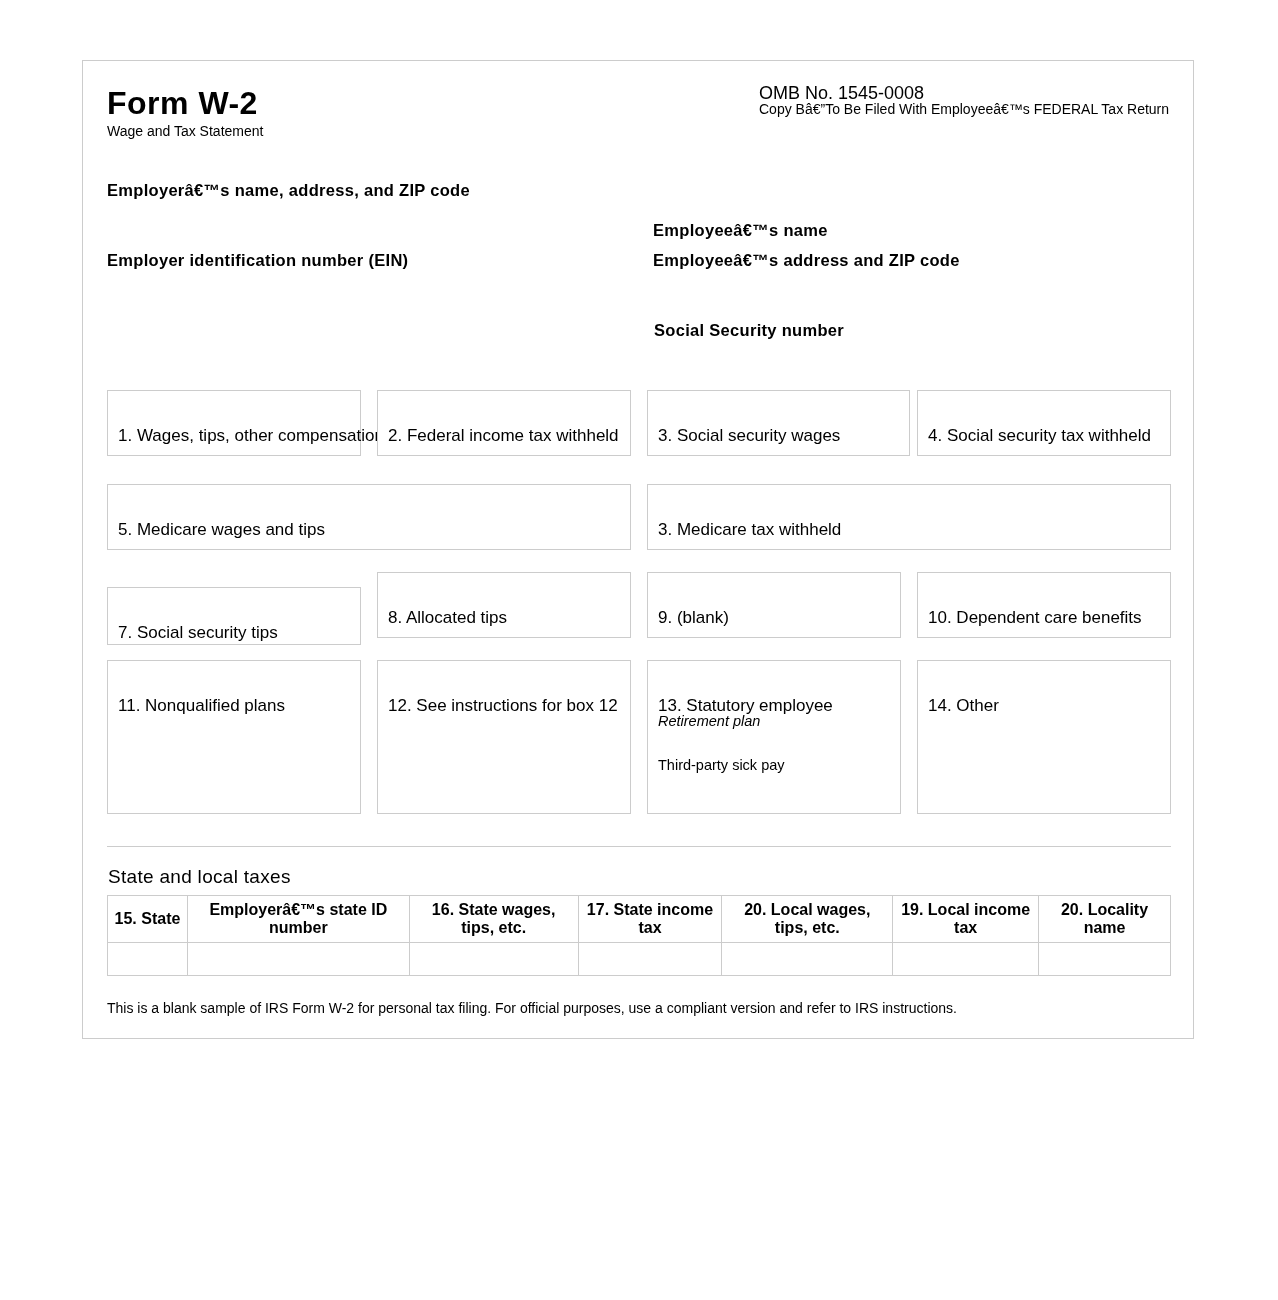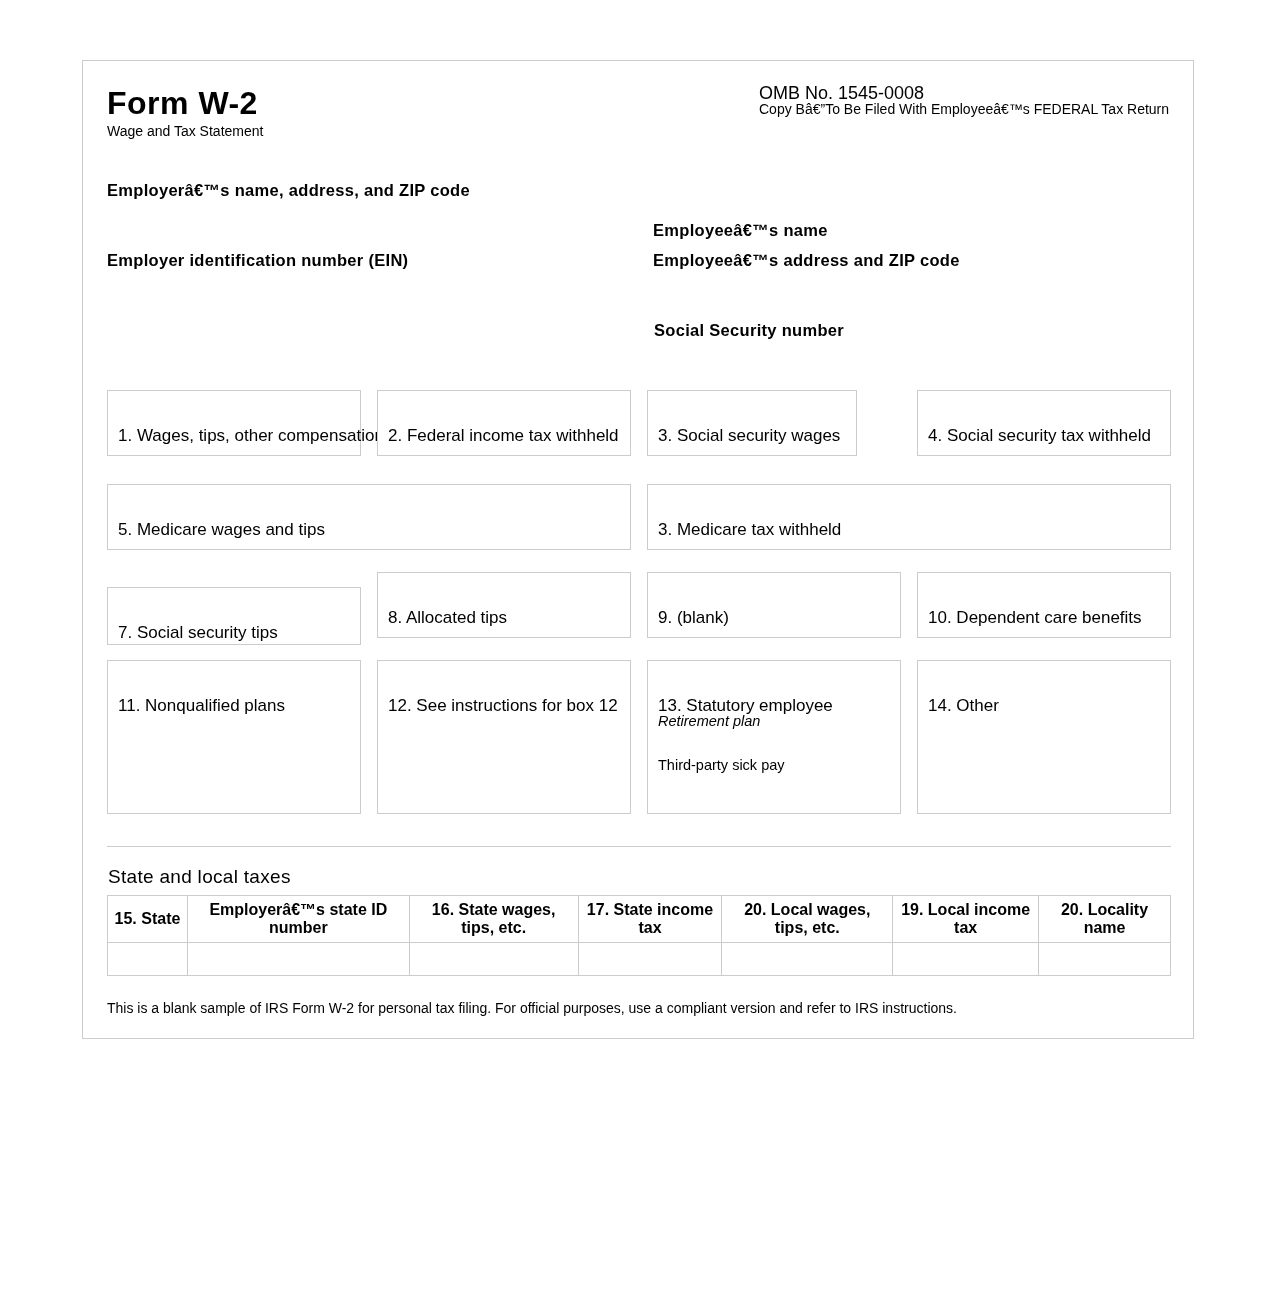--- a/index.html
+++ b/index.html
@@ -37,21 +37,21 @@
   <div class="abs sec-label" style="left:570px; top:119px;margin-top:40px;">Employeeâ€™s name</div>
   <div class="abs sec-label" style="left:570px; top:189px;">Employeeâ€™s address and ZIP code</div>
   <div class="abs sec-label" style="left:571px; top:259px;">Social Security number</div>
 
   <div class="box" style="left:24px; top:329px; width:254px; height:66px;">
     <span class="lbl">1. Wages, tips, other compensation</span>
   </div>
   <div class="box" style="left:294px; top:329px; width:254px; height:66px;">
     <span class="lbl">2. Federal income tax withheld</span>
   </div>
-  <div class="box" style="left:564px; top:329px; width:210px; height:66px;">
+  <div class="box" style="left:564px; top:329px; width:263px; height:66px;">
     <span class="lbl">3. Social security wages</span>
   </div>
   <div class="box" style="left:834px; top:329px; width:254px; height:66px;">
     <span class="lbl">4. Social security tax withheld</span>
   </div>
 
   <div class="box" style="left:24px; top:423px; width:524px; height:66px;">
     <span class="lbl">5. Medicare wages and tips</span>
   </div>
   <div class="box" style="left:564px; top:423px; width:524px; height:66px;">

